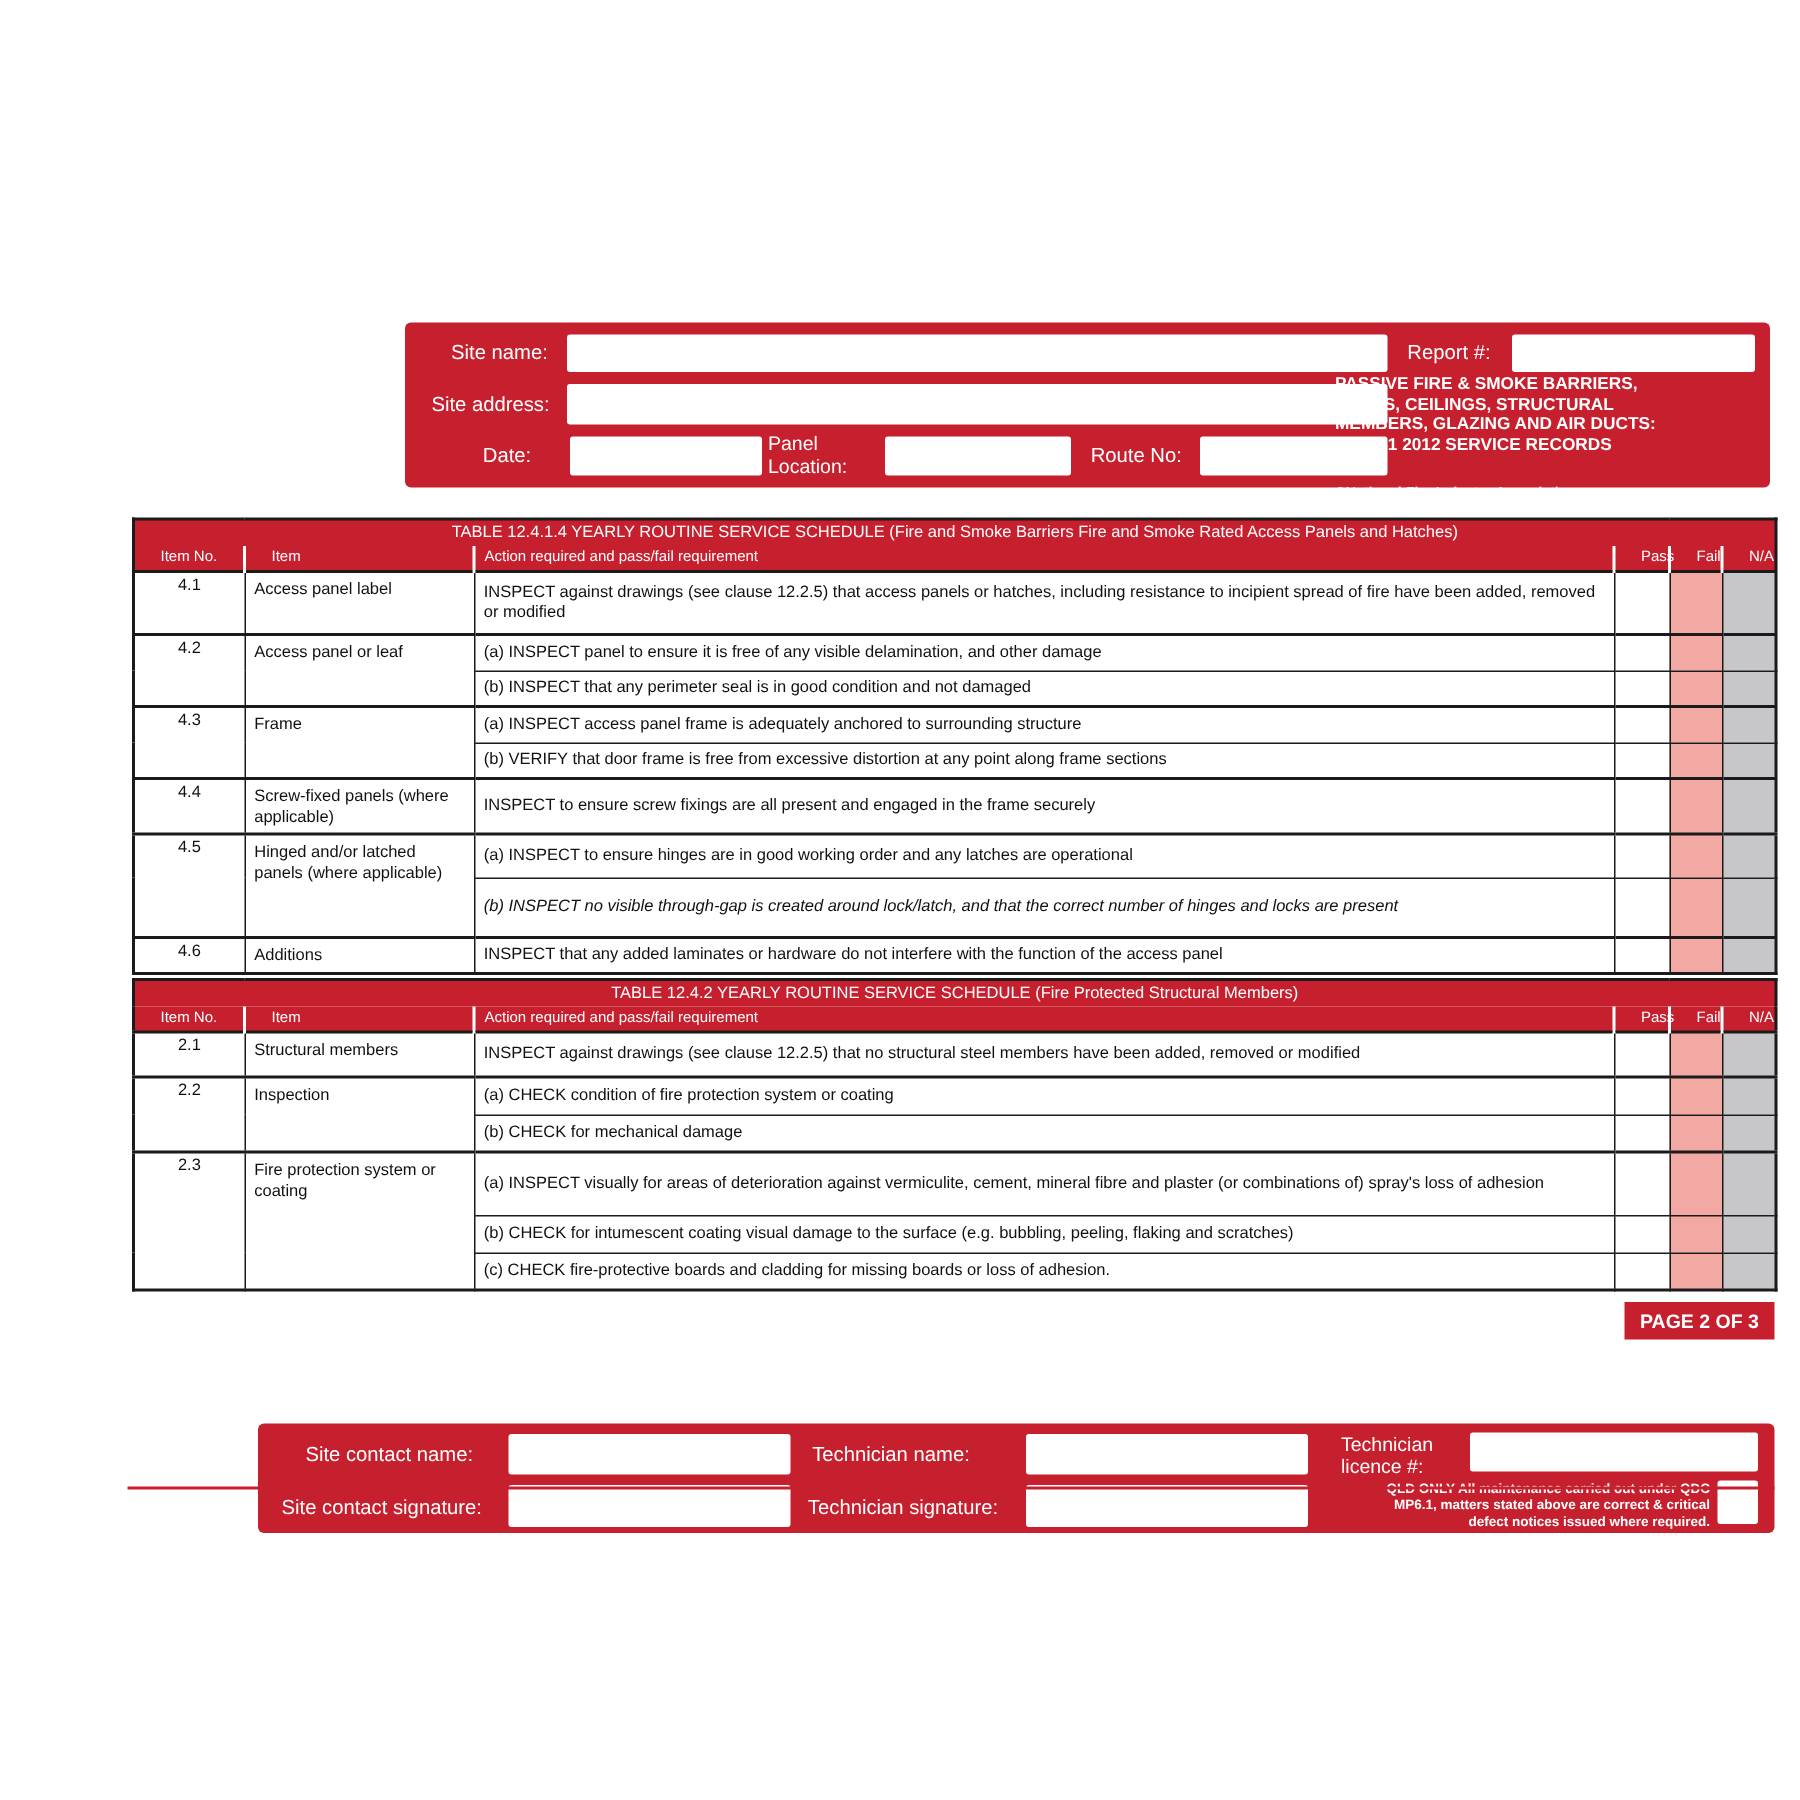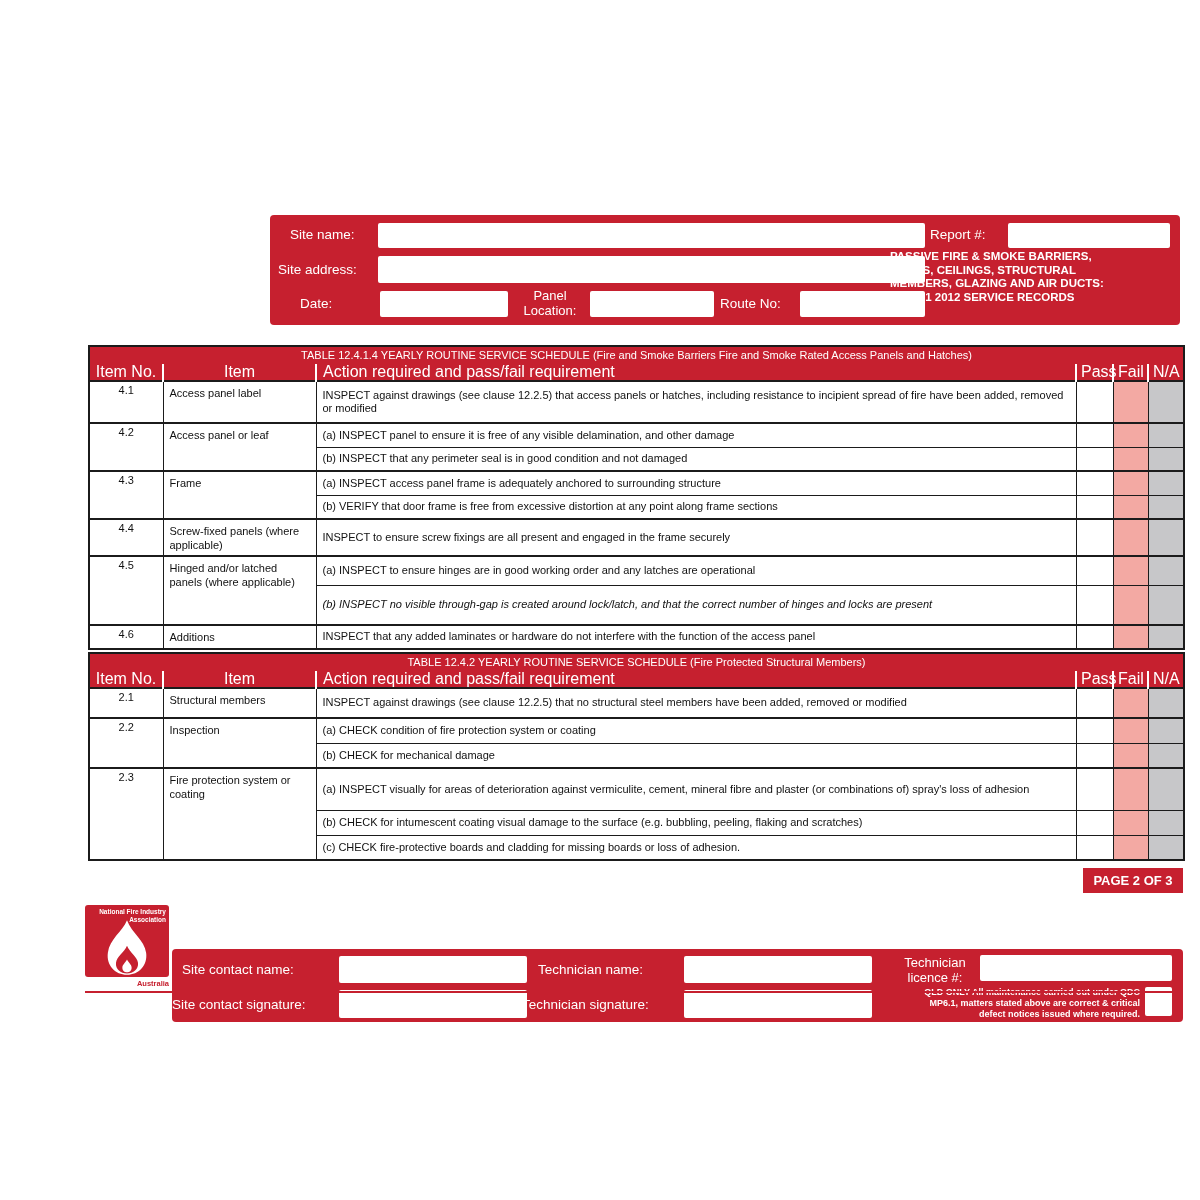--- a/index.html
+++ b/index.html
@@ -9,35 +9,35 @@
     --ink:#1b1b1b;
   }
   *{box-sizing:border-box;margin:0;padding:0;}
   body{background:#fff;font-family:"Liberation Sans",sans-serif;}
   .page{position:relative;width:1200px;height:1200px;background:#fff;overflow:hidden;}
 
   
   .hdr{position:absolute;left:270px;top:215px;width:910px;height:110px;
        background:var(--brand-red);border-radius:4px;color:#fff;}
   .hdr .lbl{position:absolute;font-size:13.5px;color:#fff;}
-  .r{text-align:left;} .c{text-align:center;}
+  .r{text-align:center;} .c{}
   .ibox{position:absolute;background:#fff;border:none;border-radius:2px;
         font:13px "Liberation Sans",sans-serif;padding:0 5px;color:#222;}
   .hdr-doc{position:absolute;left:620px;width:280px;top:35px;
            font-weight:bold;font-size:11.5px;line-height:13.5px;color:#fff;}
   .hdr-doc .copy{font-size:9.5px;line-height:12px;font-weight:bold;margin-top:19px;}
 
   
   table.svc{position:absolute;border-collapse:collapse;table-layout:fixed;width:1095px;
             border:2px solid var(--ink);font-size:11px;line-height:13.5px;color:#111;}
   table.svc td{border:1px solid var(--ink);}
   tr.t-title td{background:var(--brand-red);color:#fff;text-align:center;border:none;
                 height:18px;font-size:11px;padding:1px 4px;}
   tr.t-head td{background:var(--brand-red);color:#fff;border:none;height:17px;
-               font-size:16px;padding:0 4px;}
+               font-size:10px;padding:0 17px;}
   tr.t-head td.sep{border-left:2px solid #fff;}
   tr.t-head td.h-action{text-align:left;padding-left:6px;}
   tr.grp td{border-top:2px solid var(--ink);}
   td.itemno{text-align:center;vertical-align:top;padding-top:2px;}
   td.item{vertical-align:top;padding:5px 5px 3px 6px;}
   td.action{vertical-align:middle;padding:3px 8px 3px 6px;}
   td.c-pass{background:#fff;}
   td.c-fail{background:var(--fail-pink);}
   td.c-na{background:var(--na-grey);}
 
@@ -260,36 +260,25 @@
       <td class="action">(c) CHECK fire-protective boards and cladding for missing boards or loss of adhesion.</td>
       <td class="c-pass"></td>
       <td class="c-fail"></td>
       <td class="c-na"></td>
     </tr>
     </tbody>
   </table>
 
   <div class="badge">PAGE 2 OF 3</div>
 
-  <div class="logo">
-    <div class="logo-box">
-      <div class="logo-title">National Fire Industry Association</div>
-      <svg class="logo-flame" viewBox="0 0 100 100">
-        <path d="M50 2 C42 22 20 34 17 58 C14 80 30 96 50 96 C70 96 86 80 83 58 C80 36 58 24 50 2 Z" fill="#ffffff"></path>
-        <path d="M50 46 C45 58 32 64 31 76 C30 87 39 94 50 94 C61 94 70 87 69 76 C68 65 55 58 50 46 Z" fill="#C6202F"></path>
-        <path d="M50 70 C47 76 42 79 42 84 C42 89 46 92 50 92 C54 92 58 89 58 84 C58 79 53 76 50 70 Z" fill="#ffffff"></path>
-      </svg>
-    </div>
-    <div class="logo-strip">Australia</div>
-  </div>
 
   <div class="ftr">
     <div class="lbl r" style="left:10px;top:13px;width:155px;">Site contact name:</div>
     <input class="ibox" style="left: 167px; top: 7px; width: 188px; height: 27px;" type="text">
-    <div class="lbl r" style="left:366px;top:13px;width:160px;">Technician name:</div>
+    <div class="lbl r" style="left:342px;top:13px;width:160px;">Technician name:</div>
     <input class="ibox" style="left: 512px; top: 7px; width: 188px; height: 27px;" type="text">
     <div class="lbl c" style="left:722px;top:6px;width:82px;font-size:13px;line-height:15px;">Technician licence #:</div>
     <input class="ibox" style="left: 808px; top: 6px; width: 192px; height: 26px;" type="text">
 
     <div class="lbl r" style="left:0px;top:48px;width:165px;">Site contact signature:</div>
     <input class="ibox" style="left: 167px; top: 41px; width: 188px; height: 28px;" type="text">
     <div class="lbl r" style="left:350px;top:48px;width:160px;">Technician signature:</div>
     <input class="ibox" style="left: 512px; top: 41px; width: 188px; height: 28px;" type="text">
 
     <div class="qld">QLD ONLY All maintenance carried out under QDC MP6.1, matters stated above are correct &amp; critical defect notices issued where required.</div>

